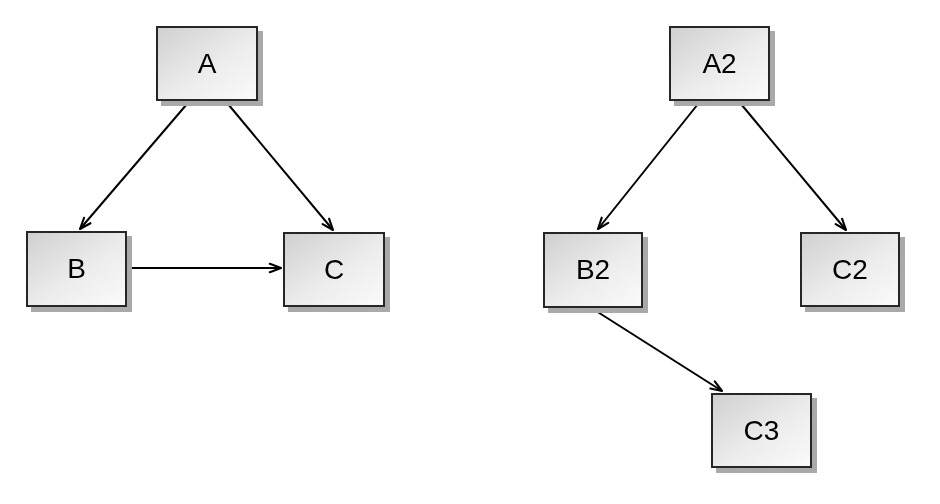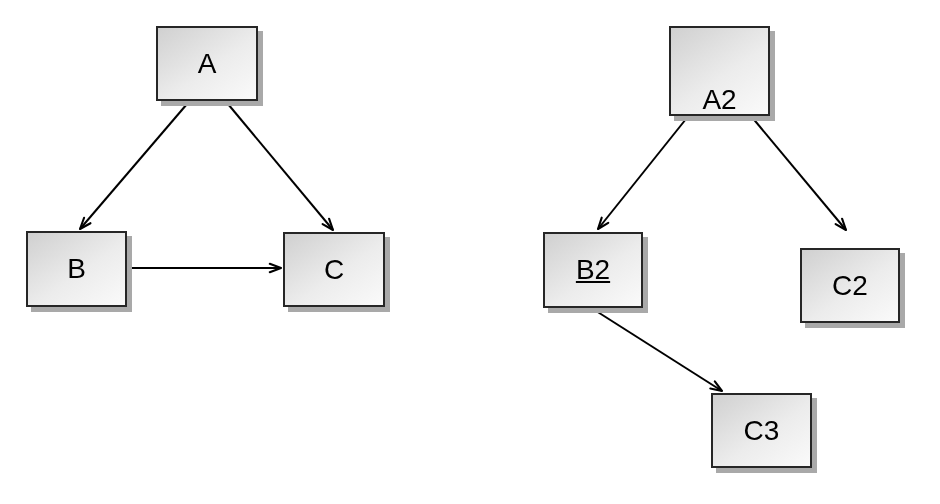--- a/index.html
+++ b/index.html
@@ -67,26 +67,26 @@
   <div id="nodes-layer">
       <div class="node" style="left: 156px; top: 26px; width: 102px; height: 75px;">
         <span class="node-label">A</span>
       </div>
       <div class="node" style="left: 26px; top: 231px; width: 101px; height: 76px;">
         <span class="node-label">B</span>
       </div>
       <div class="node" style="left: 283px; top: 232px; width: 102px; height: 75px;">
         <span class="node-label">C</span>
       </div>
-      <div class="node" style="left: 669px; top: 26px; width: 101px; height: 90px; align-items: flex-end;">
+      <div class="node" style="left: 669px; top: 26px; width: 101px; height: 75px;">
         <span class="node-label">A2</span>
       </div>
-      <div class="node" style="left: 543px; top: 232px; width: 100px; height: 76px; text-decoration: underline;">
+      <div class="node" style="left: 543px; top: 232px; width: 100px; height: 76px;">
         <span class="node-label">B2</span>
       </div>
-      <div class="node" style="left: 800px; top: 232px; width: 100px; height: 75px; margin-top: 16px;">
+      <div class="node" style="left: 800px; top: 232px; width: 100px; height: 75px;">
         <span class="node-label">C2</span>
       </div>
       <div class="node" style="left: 677px; top: 393px; width: 101px; height: 75px; margin-left: 34px;">
         <span class="node-label">C3</span>
       </div>
     </div>
 </div>
 
 </body></html>

